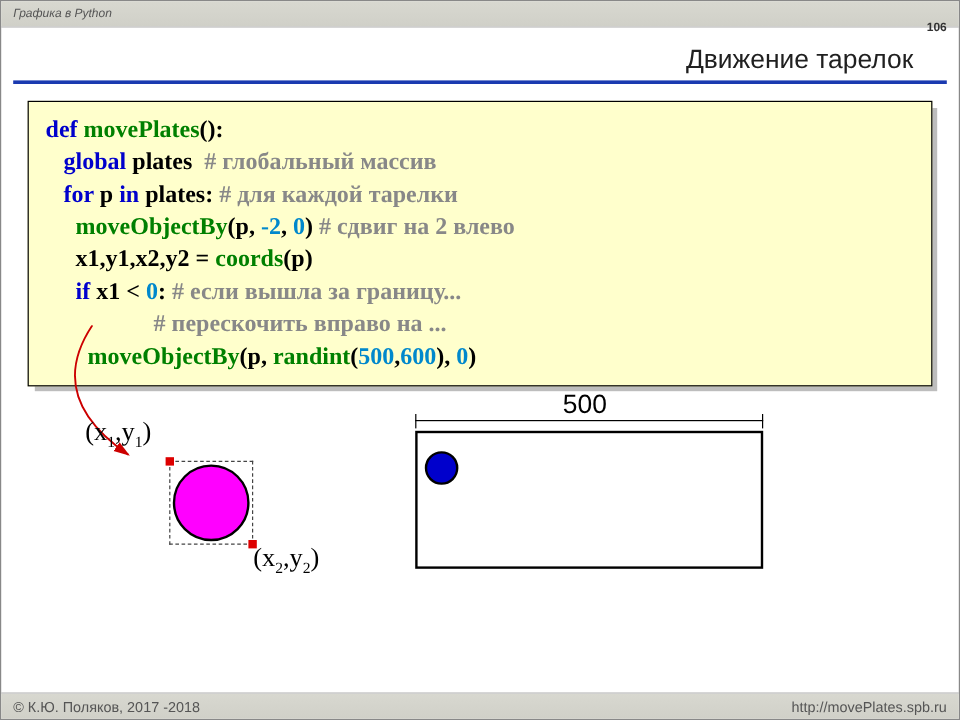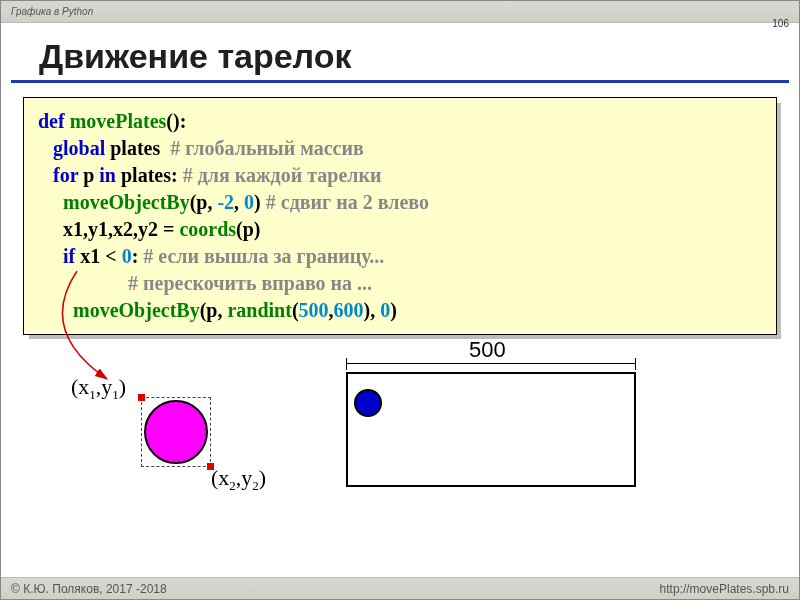--- a/index.html
+++ b/index.html
@@ -24,28 +24,29 @@
     height: 22px;
     display: flex;
     align-items: center;
     justify-content: space-between;
     padding: 0 10px;
     font-size: 10px;
     font-style: italic;
     color: #555;
     border-bottom: 1px solid #bbb;
   }
-  .pagenum { font-weight: normal; font-style: normal; color: #333; margin-top: 24px; }
+  .pagenum { font-weight: bold; font-style: normal; color: #333; margin-top: 24px; }
   .title {
-    font-size: 34px;
-    font-weight: bold;
+    font-size: 22px;
+    font-weight: normal;
     color: #202020;
     padding: 14px 28px 4px 28px;
     border-bottom: 3px solid #1a3ab0;
     margin: 0 10px 14px 10px;
+    text-align: right;
   }
   .codebox-wrap {
     margin: 0 22px;
     position: relative;
   }
   .codebox-shadow {
     position: absolute;
     top: 6px; left: 6px; right: -4px; bottom: -4px;
     background: #bdbdbd;
   }
@@ -161,21 +162,21 @@
     <defs>
       <marker id="ah" markerWidth="10" markerHeight="10" refX="8" refY="3" orient="auto">
         <path d="M0,0 L9,3 L0,6 Z" fill="#c00"></path>
       </marker>
     </defs>
     <path d="M 50 0 Q 10 60 80 108" stroke="#c00" stroke-width="1.5" fill="none" marker-end="url(#ah)"></path>
   </svg>
 
   <div class="diagram">
 
-    <div class="coord" style="left:0px; top:17px;">
+    <div class="coord" style="left:0px; top:3px;">
       <span>(x</span><span class="sub">1</span><span>,y</span><span class="sub">1</span><span>)</span>
     </div>
 
     <div class="sel-box" style="left:70px; top:40px;">
       <div class="sel-handle" style="left:-4px; top:-4px;"></div>
       <div class="sel-handle" style="right:-4px; bottom:-4px;"></div>
     </div>
     <div class="circle-magenta" style="left:73px; top:43px;"></div>
 
     <div class="coord" style="left:140px; top:108px;text-align:center;">

